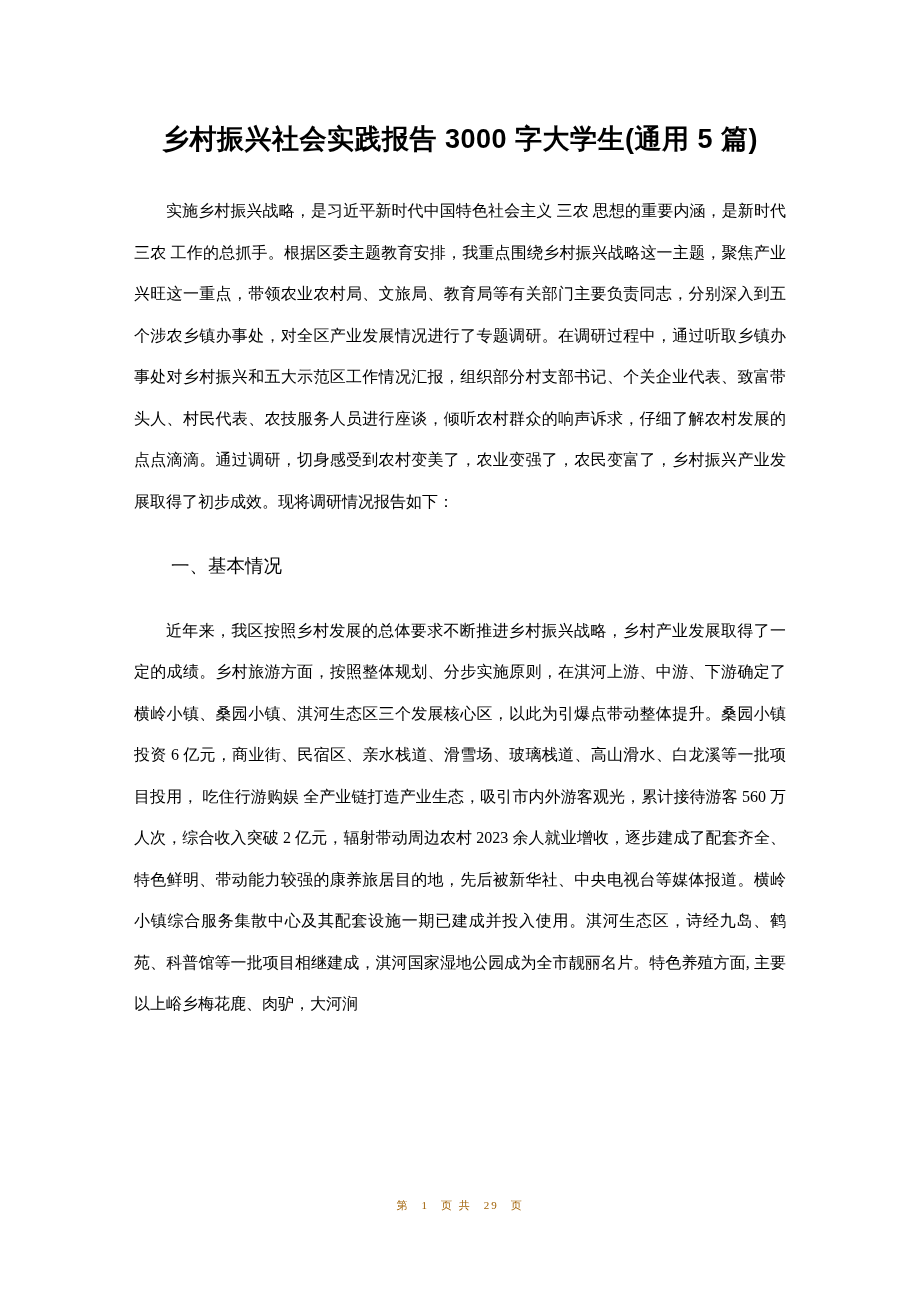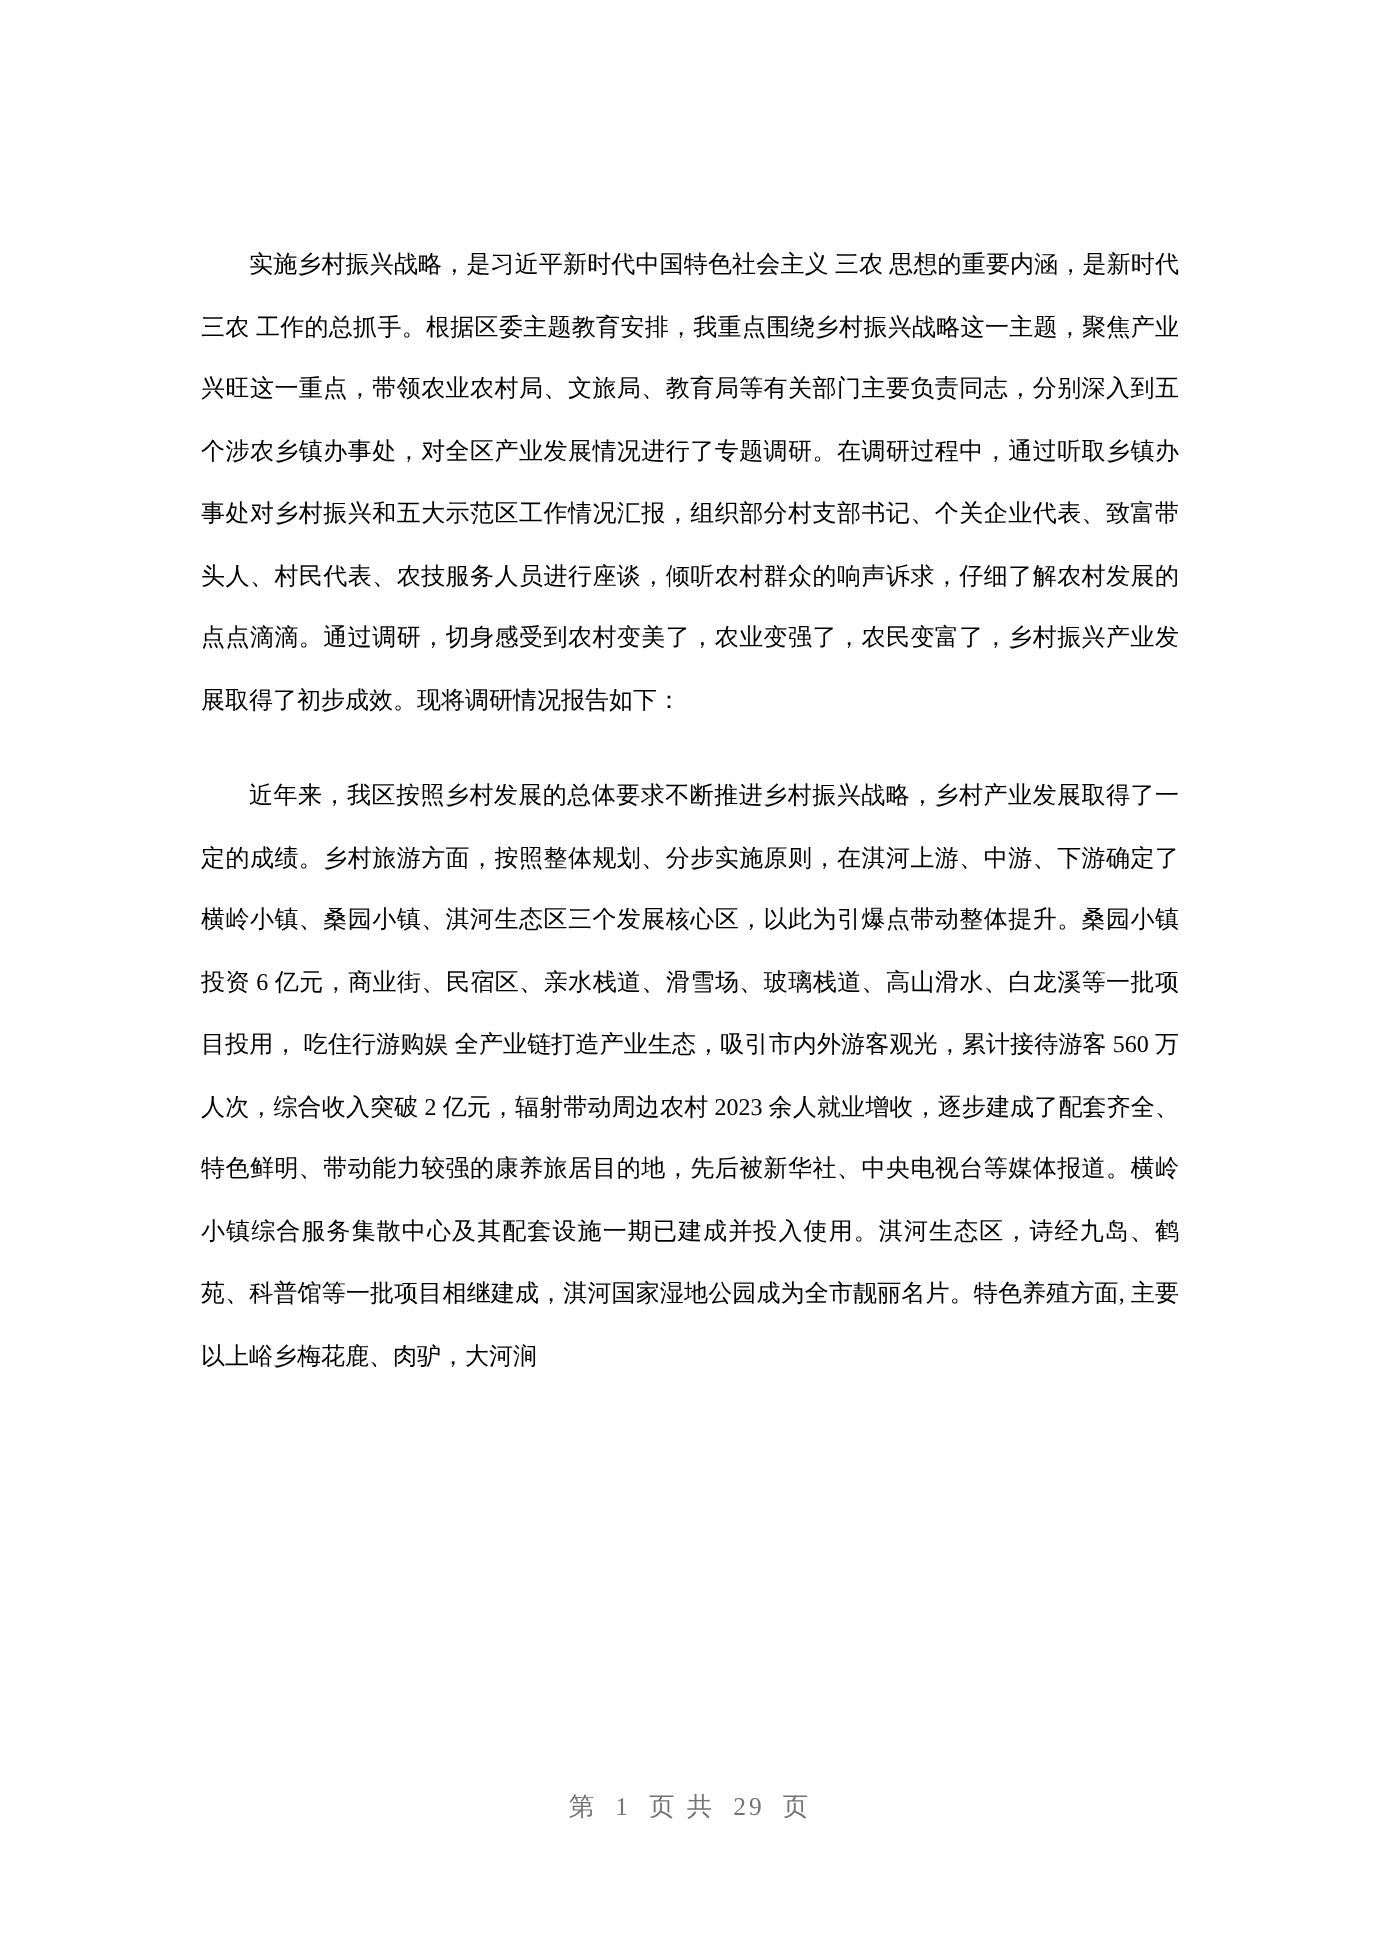--- a/index.html
+++ b/index.html
@@ -59,36 +59,38 @@
     font-weight: normal;
     text-indent: 2em;
     color: #000000;
   }
   .doc-footer {
     position: absolute;
     left: 0;
     bottom: 88px;
     width: 100%;
     text-align: center;
-    font-size: 17px;
+    font-size: 11px;
     line-height: 18px;
-    color: #737373;
+    color: #a16207;
     letter-spacing: 2px;
   }
   .doc-footer span { margin: 0 6px; }
 </style>
 </head>
 <body>
 
 <div class="doc-page">
 
+  <h1 class="doc-title">乡村振兴社会实践报告 3000 字大学生(通用 5 篇)</h1>
 
 
   <p class="doc-para para-1">实施乡村振兴战略，是习近平新时代中国特色社会主义 三农 思想的重要内涵，是新时代 三农 工作的总抓手。根据区委主题教育安排，我重点围绕乡村振兴战略这一主题，聚焦产业兴旺这一重点，带领农业农村局、文旅局、教育局等有关部门主要负责同志，分别深入到五个涉农乡镇办事处，对全区产业发展情况进行了专题调研。在调研过程中，通过听取乡镇办事处对乡村振兴和五大示范区工作情况汇报，组织部分村支部书记、个关企业代表、致富带头人、村民代表、农技服务人员进行座谈，倾听农村群众的响声诉求，仔细了解农村发展的点点滴滴。通过调研，切身感受到农村变美了，农业变强了，农民变富了，乡村振兴产业发展取得了初步成效。现将调研情况报告如下：</p>
 
+  <h3 class="doc-heading">一、基本情况</h3>
 
   <p class="doc-para para-2">近年来，我区按照乡村发展的总体要求不断推进乡村振兴战略，乡村产业发展取得了一定的成绩。乡村旅游方面，按照整体规划、分步实施原则，在淇河上游、中游、下游确定了横岭小镇、桑园小镇、淇河生态区三个发展核心区，以此为引爆点带动整体提升。桑园小镇投资 6 亿元，商业街、民宿区、亲水栈道、滑雪场、玻璃栈道、高山滑水、白龙溪等一批项目投用， 吃住行游购娱 全产业链打造产业生态，吸引市内外游客观光，累计接待游客 560 万人次，综合收入突破 2 亿元，辐射带动周边农村 2023 余人就业增收，逐步建成了配套齐全、特色鲜明、带动能力较强的康养旅居目的地，先后被新华社、中央电视台等媒体报道。横岭小镇综合服务集散中心及其配套设施一期已建成并投入使用。淇河生态区，诗经九岛、鹤苑、科普馆等一批项目相继建成，淇河国家湿地公园成为全市靓丽名片。特色养殖方面, 主要以上峪乡梅花鹿、肉驴，大河涧</p>
 
   <div class="doc-footer">
     <span>第</span><span>1</span><span>页 共</span><span>29</span><span>页</span>
   </div>
 
 </div>
 
 </body></html>

